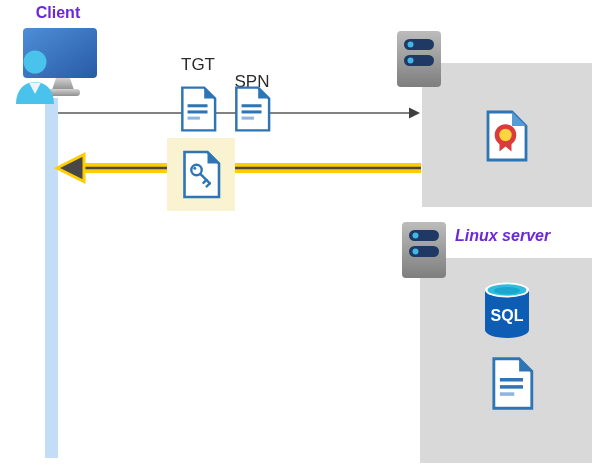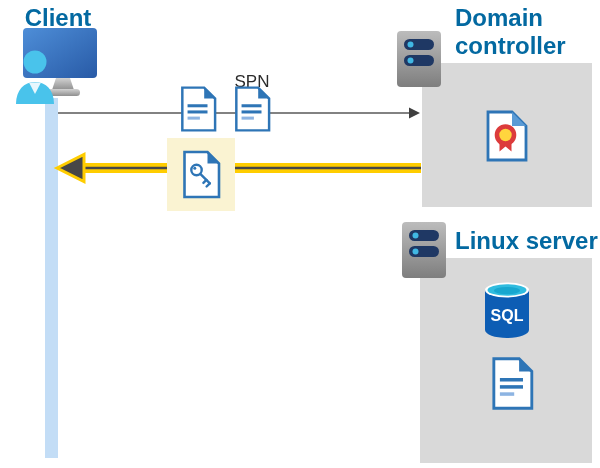--- a/index.html
+++ b/index.html
@@ -1,42 +1,42 @@
 <!DOCTYPE html>
 <html><head>
 <meta charset="utf-8">
 <style>
   html,body{margin:0;padding:0;background:#fff;}
   #stage{
     position:relative;width:600px;height:468px;background:#ffffff;overflow:hidden;
     font-family:"Liberation Sans","DejaVu Sans",sans-serif;
   }
   .abs{position:absolute;}
-  .heading{font-weight:bold;font-size:24px;color:#0369a1;line-height:1.18;}
+  .heading{font-weight:bold;font-size:16px;color:#6d28d9;line-height:1.18;}
   .small-label{font-size:17px;color:#2b2b2b;text-align:center;}
   .file-label{font-size:20px;color:#3a3a3a;text-align:center;}
   .gray-box{background:#d9d9d9;z-index:2;}
   #arrow-layer{left:0;top:0;z-index:1;}
   #highlight-box{left:167px;top:138px;width:68px;height:73px;background:#faf3d2;z-index:3;}
   .icon{z-index:4;}
   #client-label{left:10px;top:4px;width:96px;text-align:center;}
   #client-icon{left:8px;top:26px;}
   #lifeline{left:45px;top:98px;width:13px;height:360px;background:#c3ddf6;z-index:0;}
   #tgt-label{left:169px;top:55px;width:58px;}
   #spn-label{left:226px;top:72px;width:52px;}
   #tgt-icon{left:179px;top:85px;}
   #spn-icon{left:233px;top:85px;}
   #key-icon{left:181px;top:150px;}
   #dc-box{left:422px;top:63px;width:170px;height:144px;}
   #dc-server-icon{left:396px;top:30px;z-index:4;}
   #dc-label{left:455px;top:4px;width:112px;}
   #cert-icon{left:484px;top:110px;}
   #linux-box{left:420px;top:258px;width:172px;height:205px;}
   #linux-server-icon{left:401px;top:221px;z-index:4;}
-  #linux-label{left:455px;top:227px;width:140px;white-space:nowrap;}
+  #linux-label{left:455px;top:227px;width:140px;white-space:nowrap;font-style:italic;}
   #sql-icon{left:483px;top:281px;}
   #keytab-icon{left:490px;top:357px;}
   #keytab-label{left:420px;top:419px;width:172px;}
 </style>
 </head>
 <body>
 
 <div id="stage">
 
   <svg width="0" height="0" style="position:absolute">
@@ -77,20 +77,21 @@
     <rect x="15" y="2" width="74" height="50" rx="4" fill="url(#gMon)"></rect>
     <path d="M48 52 H62 L66 64 H44 Z" fill="url(#gStand)"></path>
     <rect x="38" y="63" width="34" height="7" rx="3.5" fill="url(#gStand)"></rect>
     <g>
       <circle cx="27" cy="36" r="11.5" fill="#49c3eb"></circle>
       <path d="M8 78 C8 64 16 56 27 56 C38 56 46 64 46 78 Z" fill="#49c3eb"></path>
       <polygon points="21,56.5 33,56.5 27,68" fill="#e8f7fd"></polygon>
     </g>
   </svg>
 
+  <div id="tgt-label" class="abs small-label">TGT</div>
   <div id="spn-label" class="abs small-label">SPN</div>
 
   <svg id="tgt-icon" class="abs icon" width="38" height="48" viewBox="0 0 40 48">
     <path d="M3.5 1.5 h23 l11.5 11.5 v33.5 h-34.5 z" fill="#fff" stroke="#2e75b6" stroke-width="2.6"></path>
     <path d="M26.5 1.5 l11.5 11.5 h-11.5 z" fill="#2e75b6"></path>
     <rect x="9" y="19" width="21" height="3.2" fill="#2e75b6"></rect>
     <rect x="9" y="25.5" width="21" height="3.2" fill="#2e75b6"></rect>
     <rect x="9" y="32" width="13" height="3.2" fill="#8db4e2"></rect>
   </svg>
 
@@ -115,21 +116,20 @@
   </svg>
 
   <div id="dc-box" class="abs gray-box"></div>
   <svg id="dc-server-icon" class="abs" width="46" height="58" viewBox="0 0 46 58">
     <rect x="1" y="1" width="44" height="56" rx="4" fill="url(#gSrv)"></rect>
     <rect x="8" y="9" width="30" height="11" rx="5.5" fill="#1f3864"></rect>
     <rect x="8" y="25" width="30" height="11" rx="5.5" fill="#1f3864"></rect>
     <circle cx="14.5" cy="14.5" r="3" fill="#41b8e4"></circle>
     <circle cx="14.5" cy="30.5" r="3" fill="#41b8e4"></circle>
   </svg>
-  <div id="dc-label" class="abs heading">Domain controller</div>
   <svg id="cert-icon" class="abs icon" width="46" height="52" viewBox="0 0 46 52">
     <path d="M4 2 h24 l14 14 v34 h-38 z" fill="#fff" stroke="#2e75b6" stroke-width="2.8"></path>
     <path d="M28 2 l14 14 h-14 z" fill="#5b9bd5"></path>
     <path d="M15.5 29 v12.5 l6 -5 l6 5 V29 z" fill="#dc3b3b"></path>
     <circle cx="21.5" cy="25" r="8.5" fill="#ffd53e" stroke="#dc3b3b" stroke-width="4.6"></circle>
   </svg>
 
   <div id="linux-box" class="abs gray-box"></div>
   <svg id="linux-server-icon" class="abs" width="46" height="58" viewBox="0 0 46 58">
     <rect x="1" y="1" width="44" height="56" rx="4" fill="url(#gSrv)"></rect>

